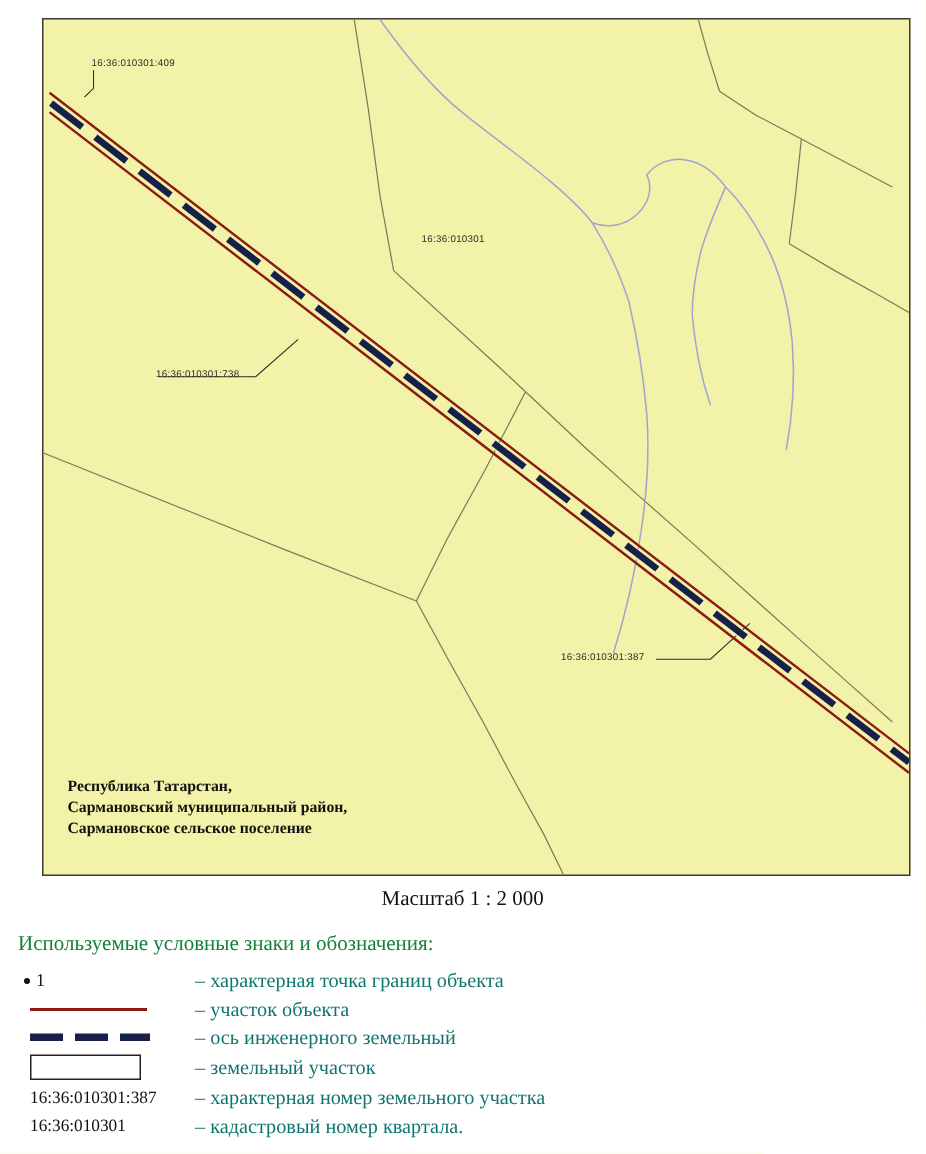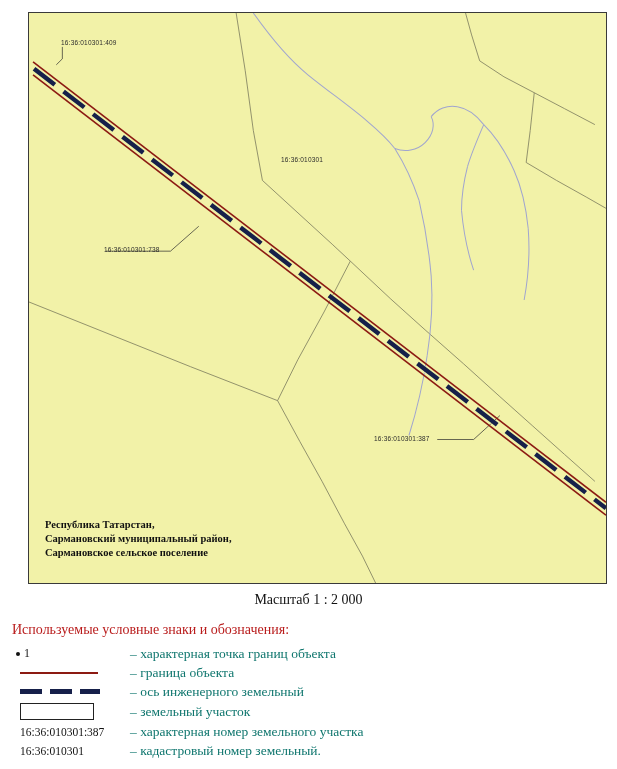--- a/index.html
+++ b/index.html
@@ -71,21 +71,21 @@
 
   
   #legend {
     position: absolute;
     left: 10px;
     top: 622px;
     width: 600px;
   }
   #legend-title {
     font-size: 14px;
-    color: #b91c1c;
+    color: #15803d;
     margin-bottom: 6px;
     padding-left: 2px;
   }
   .legend-row {
     display: flex;
     align-items: center;
     min-height: 19px;
   }
   .legend-symbol {
     width: 120px;
@@ -238,21 +238,21 @@
           <span>1</span>
       </span>
     </div>
     <div class="legend-desc">– характерная точка границ объекта</div>
   </div>
 
   <div class="legend-row">
     <div class="legend-symbol">
       <span class="sym-line-border"></span>
     </div>
-    <div class="legend-desc">– граница объекта</div>
+    <div class="legend-desc">– участок объекта</div>
   </div>
 
   <div class="legend-row">
     <div class="legend-symbol">
       <span class="sym-line-axis"></span>
     </div>
     <div class="legend-desc">– ось инженерного земельный</div>
   </div>
 
   <div class="legend-row" style="min-height:21px;">
@@ -266,15 +266,15 @@
     <div class="legend-symbol">
       <span class="sym-cadnum">16:36:010301:387</span>
     </div>
     <div class="legend-desc">– характерная номер земельного участка</div>
   </div>
 
   <div class="legend-row">
     <div class="legend-symbol">
       <span class="sym-cadnum">16:36:010301</span>
     </div>
-    <div class="legend-desc">– кадастровый номер земельный.</div>
+    <div class="legend-desc">– кадастровый номер квартала.</div>
   </div>
 </div>
 
 </body></html>

